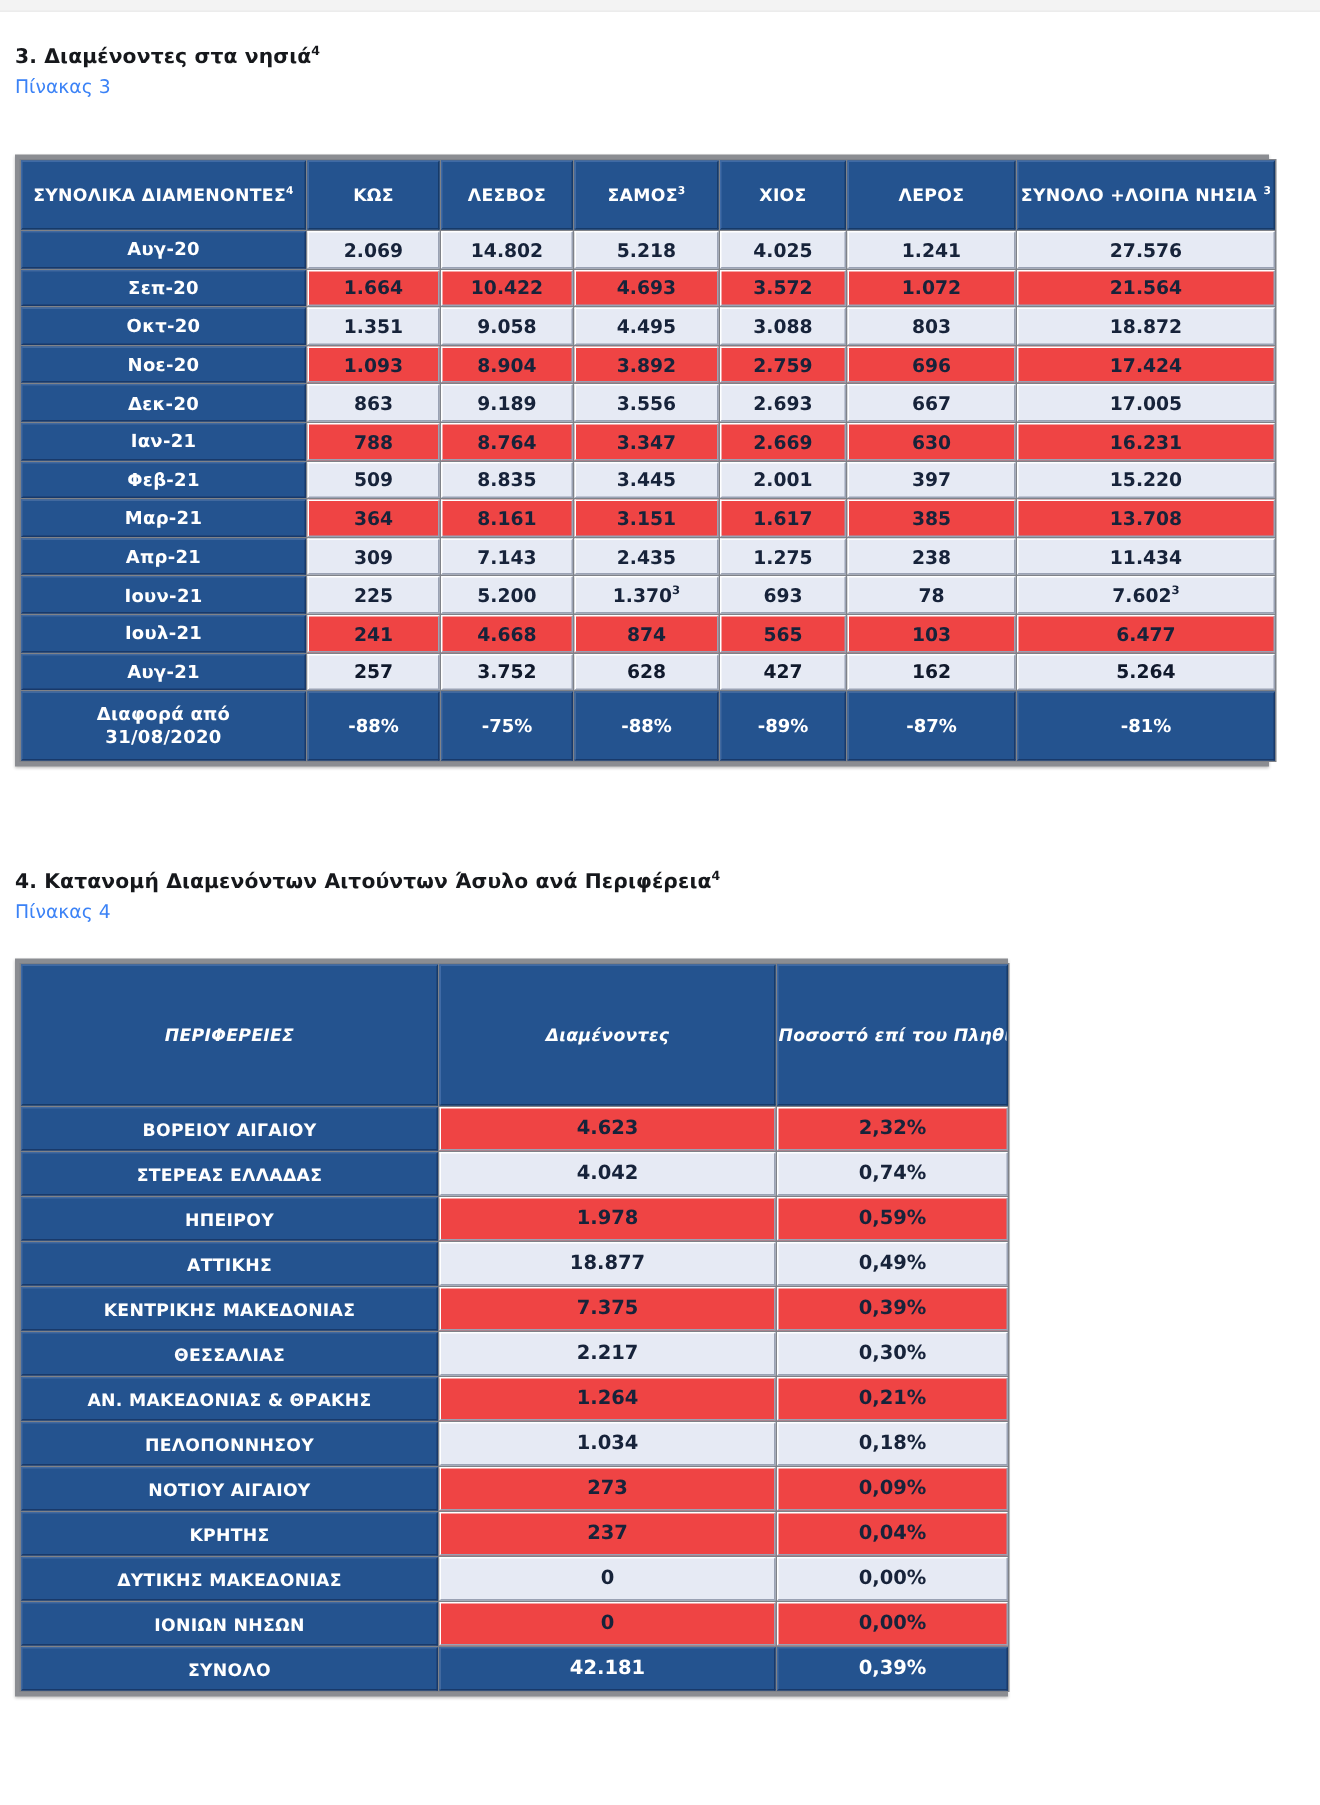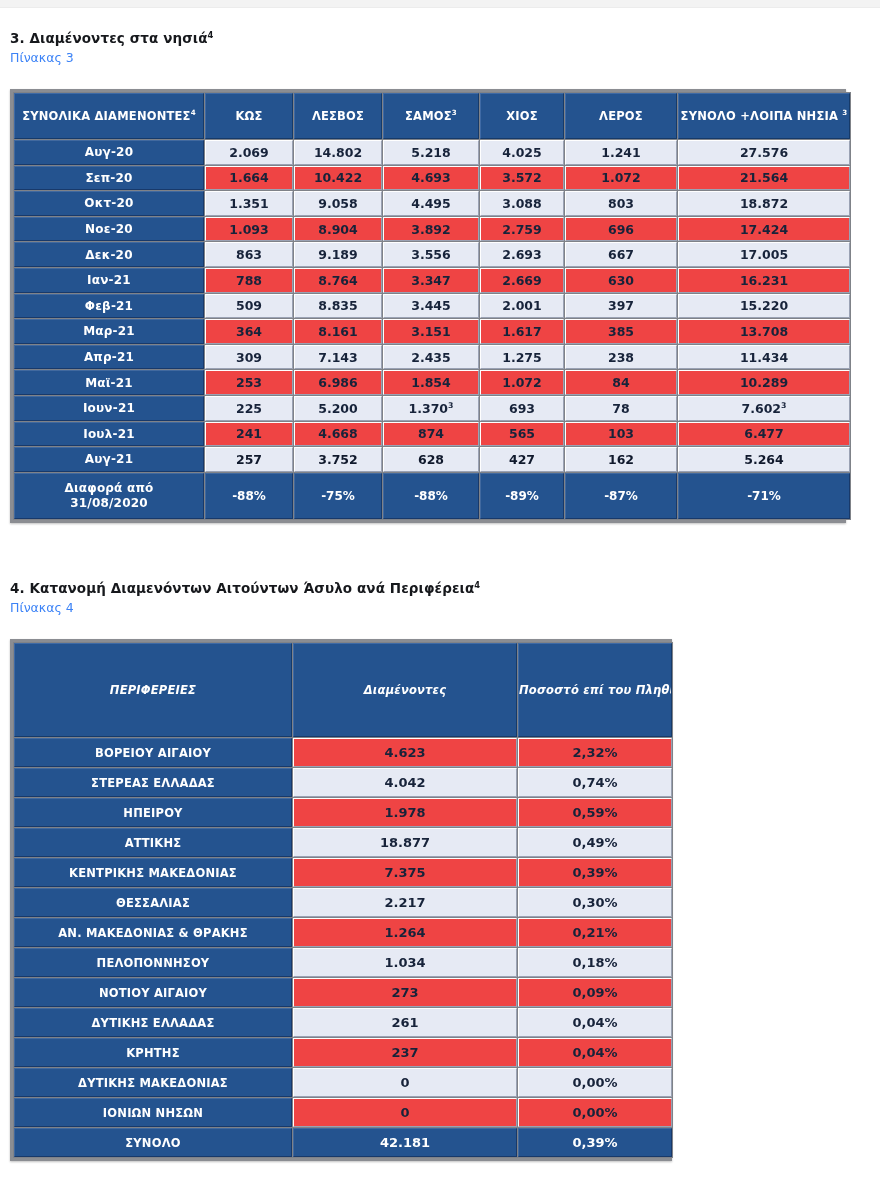--- a/index.html
+++ b/index.html
@@ -125,21 +125,21 @@
     color: #ffffff;
     font-weight: bold;
     font-size: 12px;
     border-top: 1px solid #41699f;
     border-left: 1px solid #41699f;
     border-right: 1px solid #18396a;
     border-bottom: 1px solid #18396a;
   }
 
   
-  #table3-wrap { left: 10px; top: 89px; width: 836px; }
+  #table3-wrap { left: 10px; top: 103px; width: 836px; }
   #table3 col.c0 { width: 190px; }
   #table3 col.c1 { width: 88px; }
   #table3 col.c2 { width: 88px; }
   #table3 col.c3 { width: 96px; }
   #table3 col.c4 { width: 84px; }
   #table3 col.c5 { width: 112px; }
   #table3 col.c6 { width: 172px; }
   #table3 tr.hdr td { height: 44px; }
   #table3 tr.body td { height: 22.6px; }
   #table3 tr.diff td { height: 44px; }
@@ -264,29 +264,20 @@
           <tr class="body">
             <td class="rowhd">Απρ-21</td>
             <td class="val lite">309</td>
             <td class="val lite">7.143</td>
             <td class="val lite">2.435</td>
             <td class="val lite">1.275</td>
             <td class="val lite">238</td>
             <td class="val lite">11.434</td>
           </tr>
           <tr class="body">
-            <td class="rowhd">Μαϊ-21</td>
-            <td class="val dark">253</td>
-            <td class="val dark">6.986</td>
-            <td class="val dark">1.854</td>
-            <td class="val dark">1.072</td>
-            <td class="val dark">84</td>
-            <td class="val dark">10.289</td>
-          </tr>
-          <tr class="body">
             <td class="rowhd">Ιουν-21</td>
             <td class="val lite">225</td>
             <td class="val lite">5.200</td>
             <td class="val lite">1.370<sup>3</sup></td>
             <td class="val lite">693</td>
             <td class="val lite">78</td>
             <td class="val lite">7.602<sup>3</sup></td>
           </tr>
           <tr class="body">
             <td class="rowhd">Ιουλ-21</td>
@@ -306,21 +297,21 @@
             <td class="val lite bold">162</td>
             <td class="val lite bold">5.264</td>
           </tr>
           <tr class="diff">
             <td class="rowhd multi">Διαφορά από<br>31/08/2020</td>
             <td class="val blue">-88%</td>
             <td class="val blue">-75%</td>
             <td class="val blue">-88%</td>
             <td class="val blue">-89%</td>
             <td class="val blue">-87%</td>
-            <td class="val blue">-71%</td>
+            <td class="val blue">-81%</td>
           </tr>
         </tbody>
     </table>
   </div>
 
   <div class="section" style="top:580px;">
     <div class="sec-title"><span>4. Κατανομή Διαμενόντων Αιτούντων Άσυλο ανά Περιφέρεια</span><sup>4</sup></div>
     <div class="sec-sub">Πίνακας 4</div>
   </div>
 
@@ -376,25 +367,20 @@
             <td class="rowhd">ΠΕΛΟΠΟΝΝΗΣΟΥ</td>
             <td class="val lite">1.034</td>
             <td class="val lite">0,18%</td>
           </tr>
           <tr class="body">
             <td class="rowhd">ΝΟΤΙΟΥ ΑΙΓΑΙΟΥ</td>
             <td class="val dark">273</td>
             <td class="val dark">0,09%</td>
           </tr>
           <tr class="body">
-            <td class="rowhd">ΔΥΤΙΚΗΣ ΕΛΛΑΔΑΣ</td>
-            <td class="val lite">261</td>
-            <td class="val lite">0,04%</td>
-          </tr>
-          <tr class="body">
             <td class="rowhd">ΚΡΗΤΗΣ</td>
             <td class="val dark">237</td>
             <td class="val dark">0,04%</td>
           </tr>
           <tr class="body">
             <td class="rowhd">ΔΥΤΙΚΗΣ ΜΑΚΕΔΟΝΙΑΣ</td>
             <td class="val lite">0</td>
             <td class="val lite">0,00%</td>
           </tr>
           <tr class="body">

